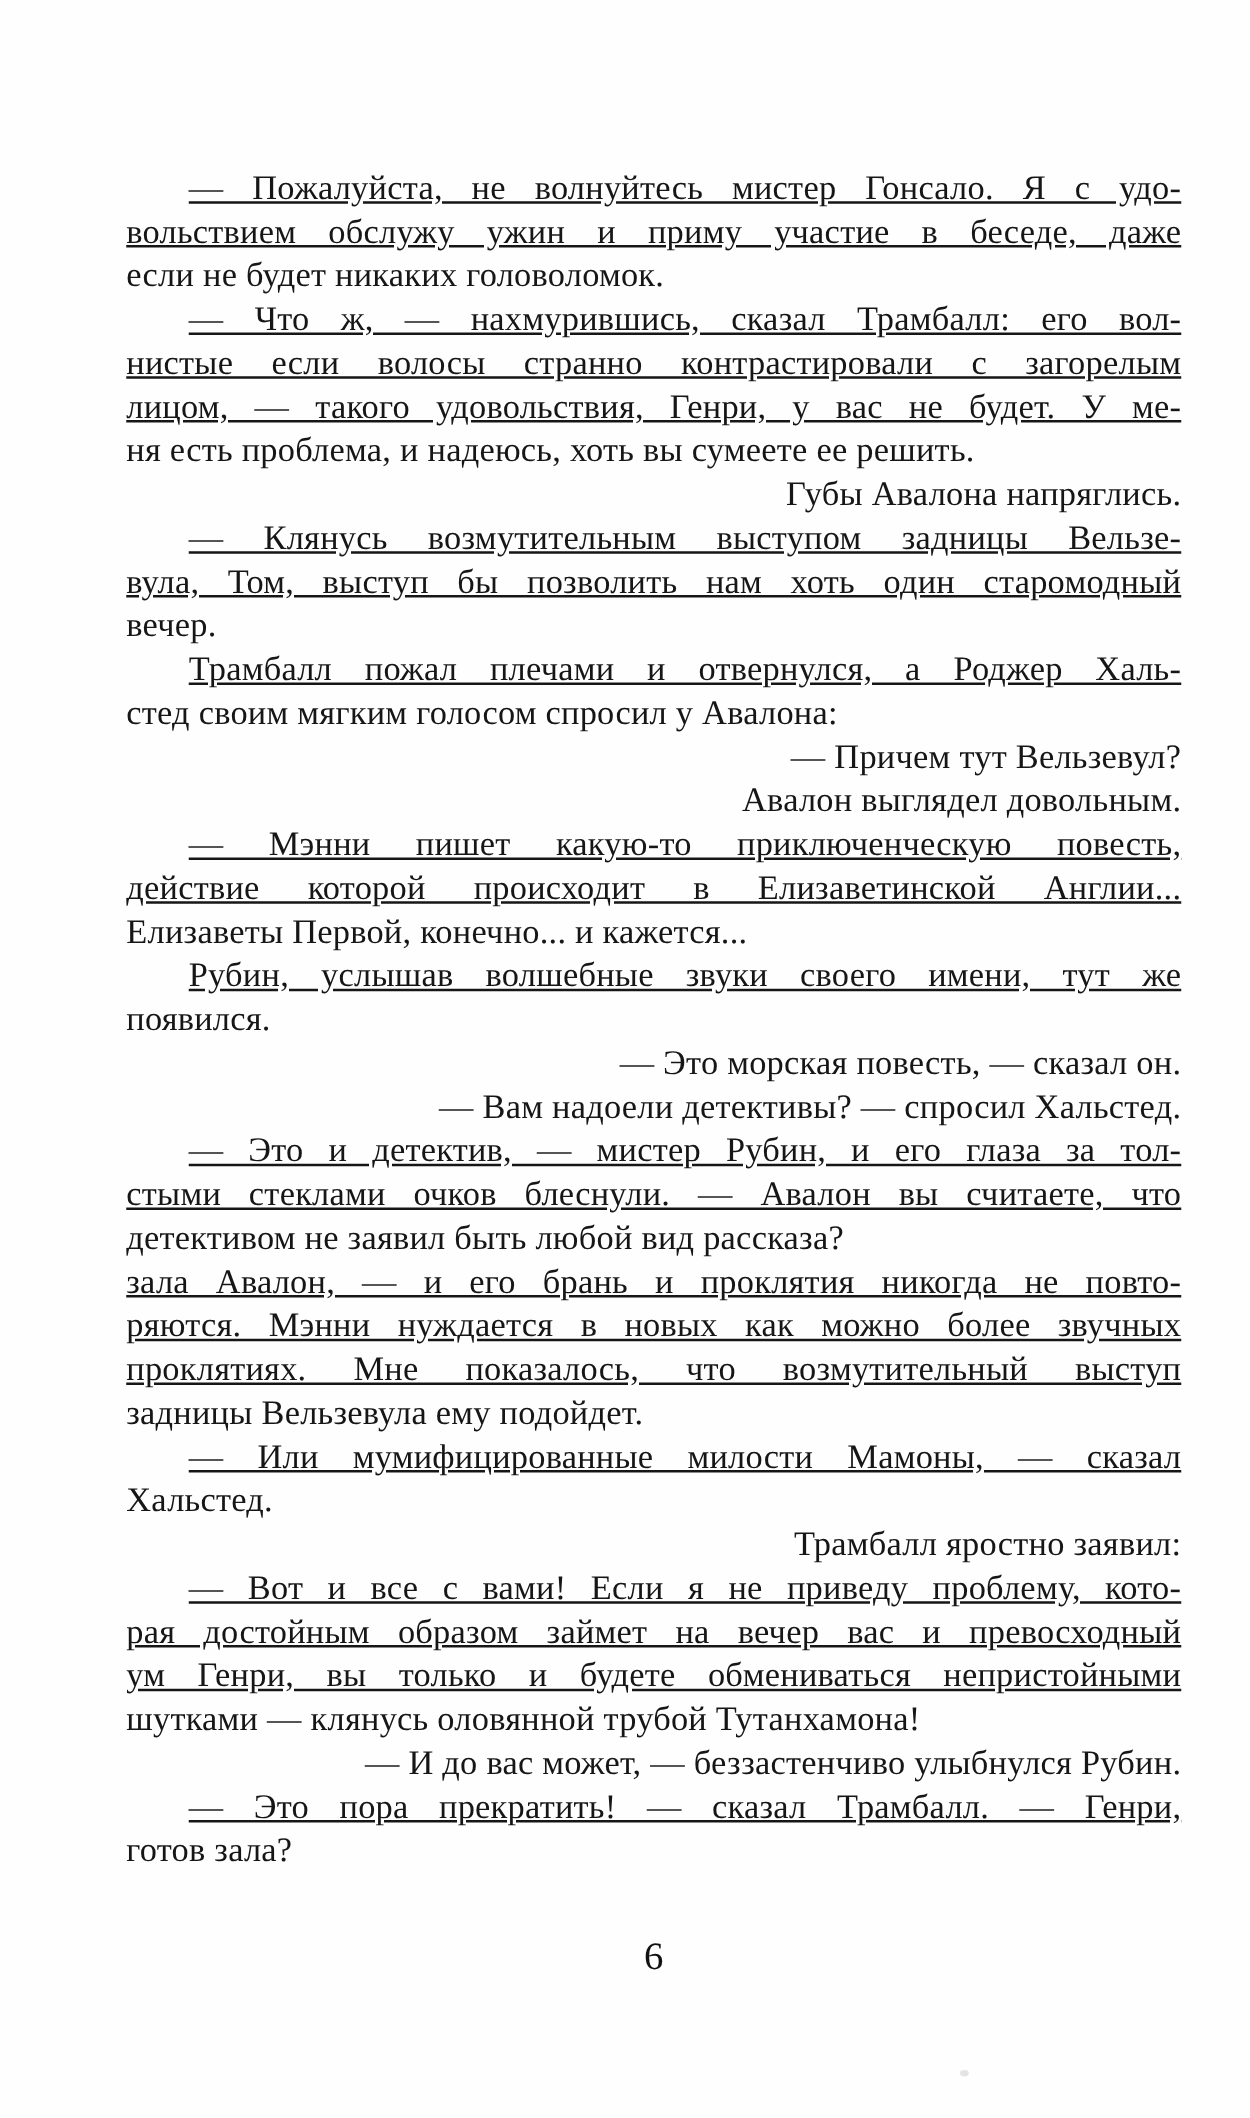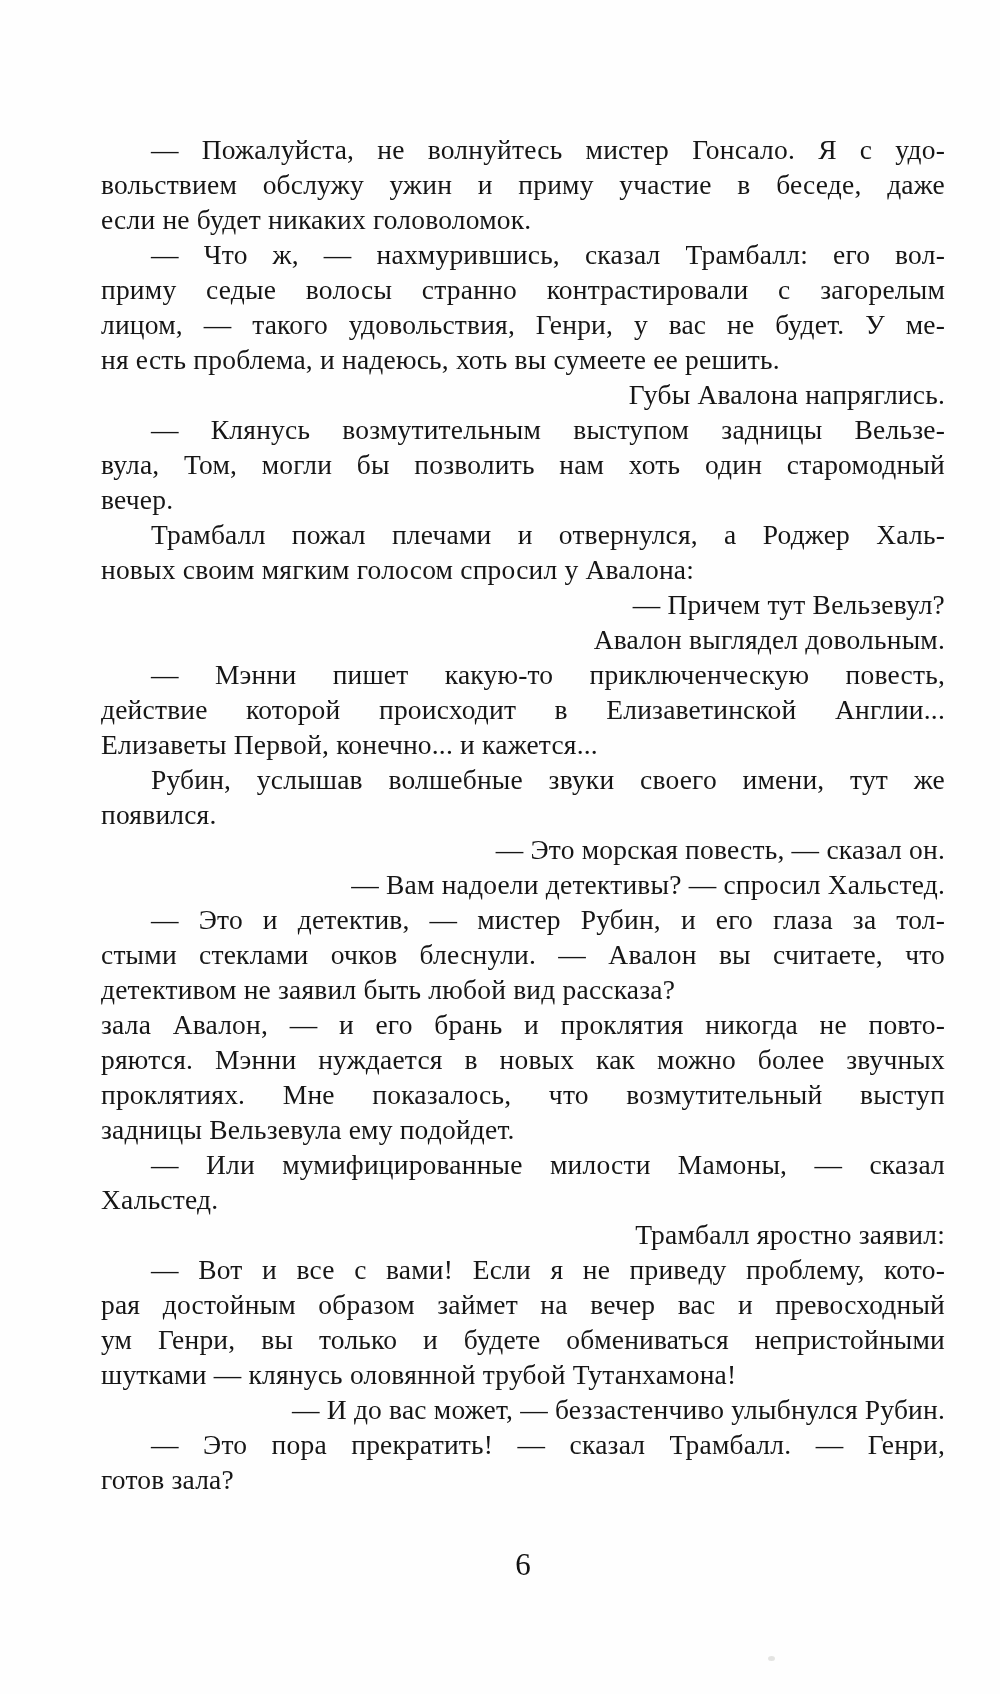--- a/index.html
+++ b/index.html
@@ -25,20 +25,21 @@
   .line {
     font-size: 27.5px;
     line-height: 35px;
     height: 35px;
     white-space: nowrap;
     letter-spacing: 0.2px;
   }
   .line.j {
     text-align: justify;
     text-align-last: justify;
+    text-decoration: underline;
   }
   .line.indent {
     text-indent: 50px;
     text-align: right;
   }
   .page-number {
     position: absolute;
     left: 101px;
     top: 1547px;
     width: 844px;
@@ -60,29 +61,29 @@
 </style>
 </head>
 <body>
 
 <div class="page">
   <div class="page-text">
       <div class="line indent j">— Пожалуйста, не волнуйтесь мистер Гонсало. Я с удо-</div>
       <div class="line j">вольствием обслужу ужин и приму участие в беседе, даже</div>
       <div class="line">если не будет никаких головоломок.</div>
       <div class="line indent j">— Что ж, — нахмурившись, сказал Трамбалл: его вол-</div>
-      <div class="line j">приму седые волосы странно контрастировали с загорелым</div>
+      <div class="line j">нистые если волосы странно контрастировали с загорелым</div>
       <div class="line j">лицом, — такого удовольствия, Генри, у вас не будет. У ме-</div>
       <div class="line">ня есть проблема, и надеюсь, хоть вы сумеете ее решить.</div>
       <div class="line indent">Губы Авалона напряглись.</div>
       <div class="line indent j">— Клянусь возмутительным выступом задницы Вельзе-</div>
-      <div class="line j">вула, Том, могли бы позволить нам хоть один старомодный</div>
+      <div class="line j">вула, Том, выступ бы позволить нам хоть один старомодный</div>
       <div class="line">вечер.</div>
       <div class="line indent j">Трамбалл пожал плечами и отвернулся, а Роджер Халь-</div>
-      <div class="line">новых своим мягким голосом спросил у Авалона:</div>
+      <div class="line">стед своим мягким голосом спросил у Авалона:</div>
       <div class="line indent">— Причем тут Вельзевул?</div>
       <div class="line indent">Авалон выглядел довольным.</div>
       <div class="line indent j">— Мэнни пишет какую-то приключенческую повесть,</div>
       <div class="line j">действие которой происходит в Елизаветинской Англии...</div>
       <div class="line">Елизаветы Первой, конечно... и кажется...</div>
       <div class="line indent j">Рубин, услышав волшебные звуки своего имени, тут же</div>
       <div class="line">появился.</div>
       <div class="line indent">— Это морская повесть, — сказал он.</div>
       <div class="line indent">— Вам надоели детективы? — спросил Хальстед.</div>
       <div class="line indent j">— Это и детектив, — мистер Рубин, и его глаза за тол-</div>

